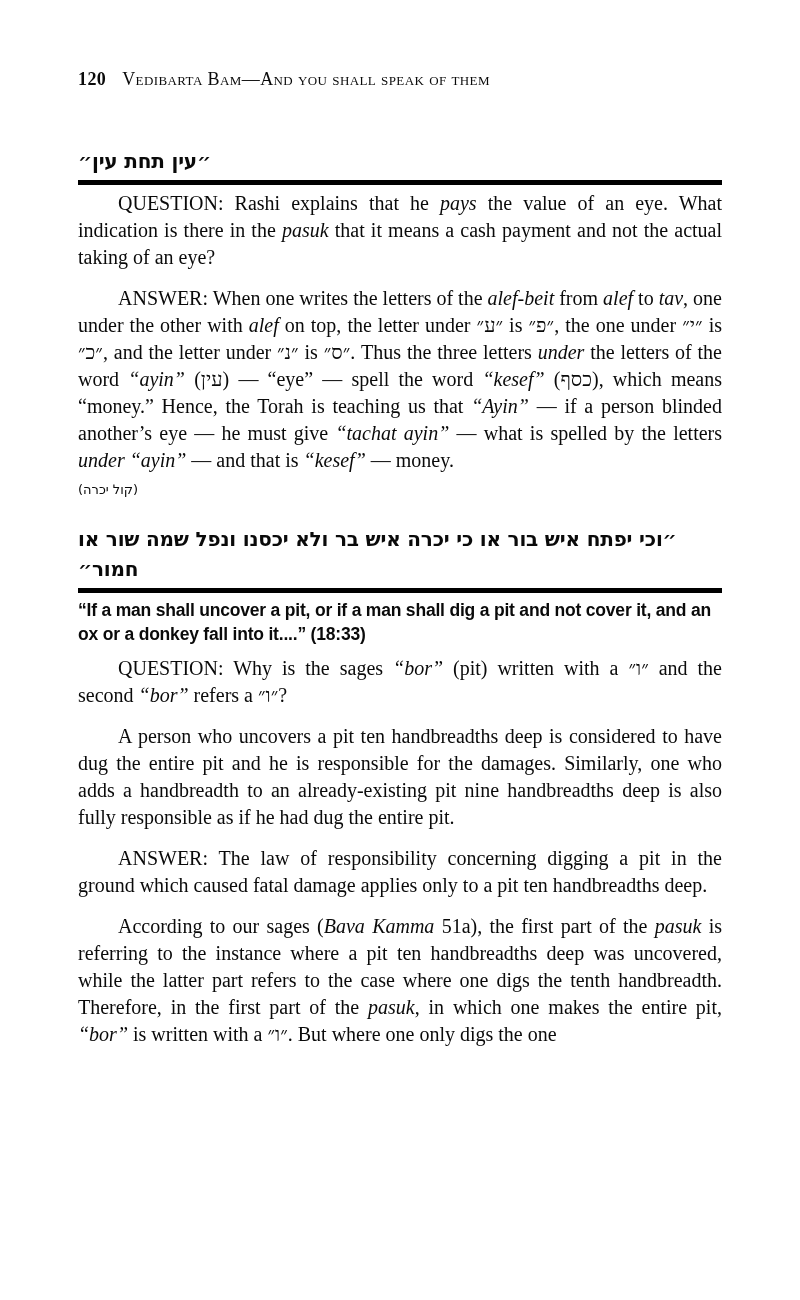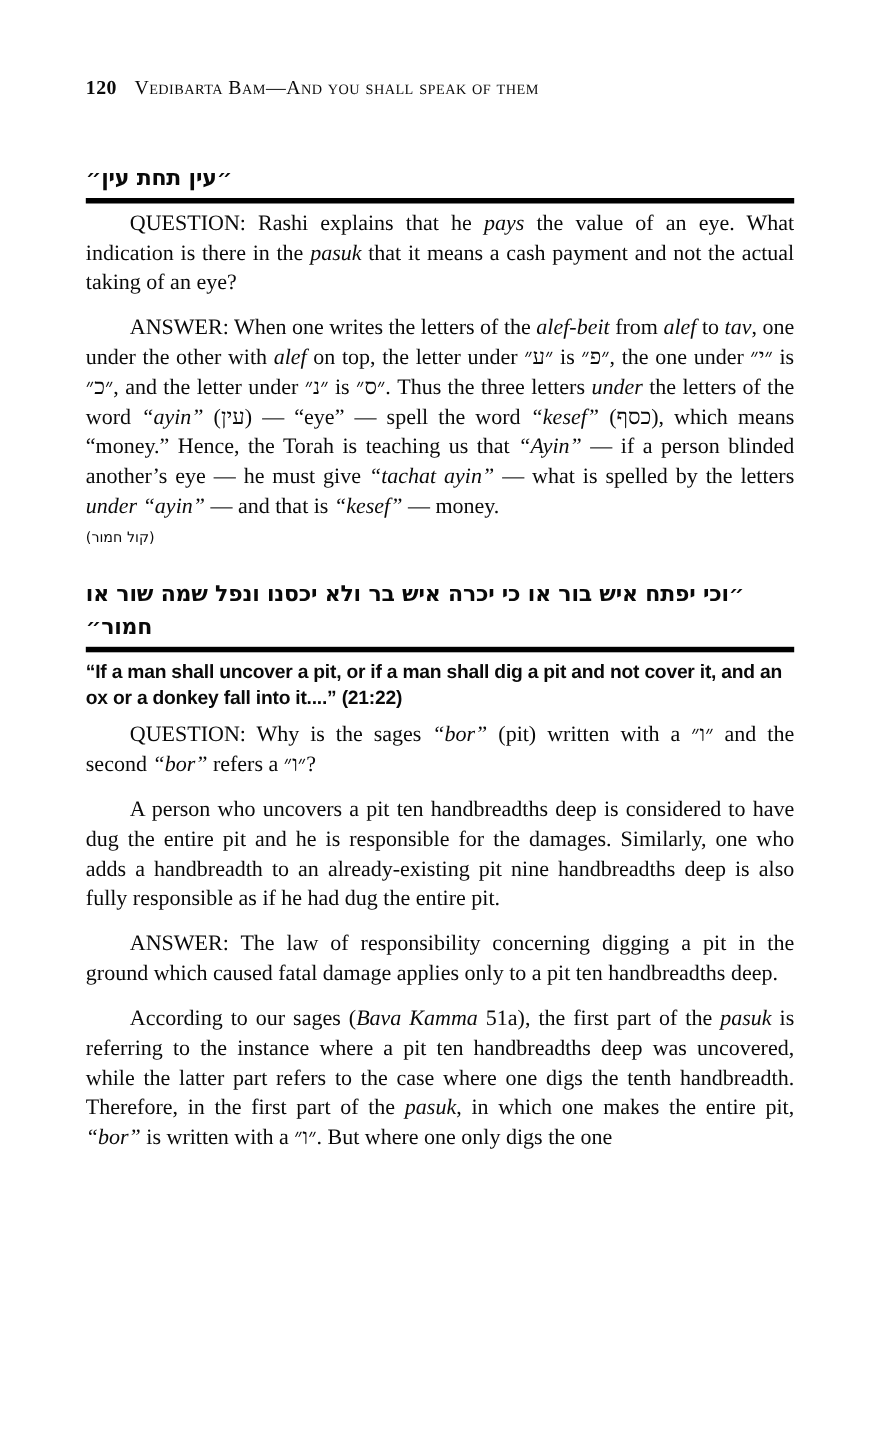--- a/index.html
+++ b/index.html
@@ -86,26 +86,26 @@
 
   <header class="running-head">
     <span class="pagenum">120</span><span class="booktitle">Vedibarta Bam—And you shall speak of them</span>
   </header>
 
   <section class="sec1">
     <div class="heb-head">״עין תחת עין״</div>
     <div class="rule"></div>
     <p class="body"><span>QUESTION: Rashi explains that he </span><i>pays</i><span> the value of an eye. What indication is there in the </span><i>pasuk</i><span> that it means a cash payment and not the actual taking of an eye?</span></p>
     <p class="body"><span>ANSWER: When one writes the letters of the </span><i>alef-beit</i><span> from </span><i>alef</i><span> to </span><i>tav</i><span>, one under the other with </span><i>alef</i><span> on top, the letter under ״ע״ is ״פ״, the one under ״י״ is ״כ״, and the letter under ״נ״ is ״ס״. Thus the three letters </span><i>under</i><span> the letters of the word </span><i>“ayin”</i><span> (עין) — “eye” — spell the word </span><i>“kesef”</i><span> (כסף), which means “money.” Hence, the Torah is teaching us that </span><i>“Ayin”</i><span> — if a person blinded another’s eye — he must give </span><i>“tachat ayin”</i><span> — what is spelled by the letters </span><i>under</i><span> </span><i>“ayin”</i><span> — and that is </span><i>“kesef”</i><span> — money.</span></p>
-    <div class="attrib">(קול חמור)</div>
+    <div class="attrib">(קול יכרה)</div>
   </section>
 
   <section class="sec2">
     <div class="heb-head">״וכי יפתח איש בור או כי יכרה איש בר ולא יכסנו ונפל שמה שור או חמור״</div>
     <div class="rule"></div>
-    <h2 class="eng-head">“If a man shall uncover a pit, or if a man shall dig a pit and not cover it, and an ox or a donkey fall into it....” (21:22)</h2>
+    <h2 class="eng-head">“If a man shall uncover a pit, or if a man shall dig a pit and not cover it, and an ox or a donkey fall into it....” (18:33)</h2>
     <p class="body"><span>QUESTION: Why is the sages </span><i>“bor”</i><span> (pit) written with a ״ו״ and the second </span><i>“bor”</i><span> refers a ״ו״?</span></p>
     <p class="body"><span>A person who uncovers a pit ten handbreadths deep is considered to have dug the entire pit and he is responsible for the damages. Similarly, one who adds a handbreadth to an already-existing pit nine handbreadths deep is also fully responsible as if he had dug the entire pit.</span></p>
     <p class="body"><span>ANSWER: The law of responsibility concerning digging a pit in the ground which caused fatal damage applies only to a pit ten handbreadths deep.</span></p>
     <p class="body"><span>According to our sages (</span><i>Bava Kamma</i><span> 51a), the first part of the </span><i>pasuk</i><span> is referring to the instance where a pit ten handbreadths deep was uncovered, while the latter part refers to the case where one digs the tenth handbreadth. Therefore, in the first part of the </span><i>pasuk</i><span>, in which one makes the entire pit, </span><i>“bor”</i><span> is written with a ״ו״. But where one only digs the one</span></p>
   </section>
 
 </div>
 
 </body></html>

